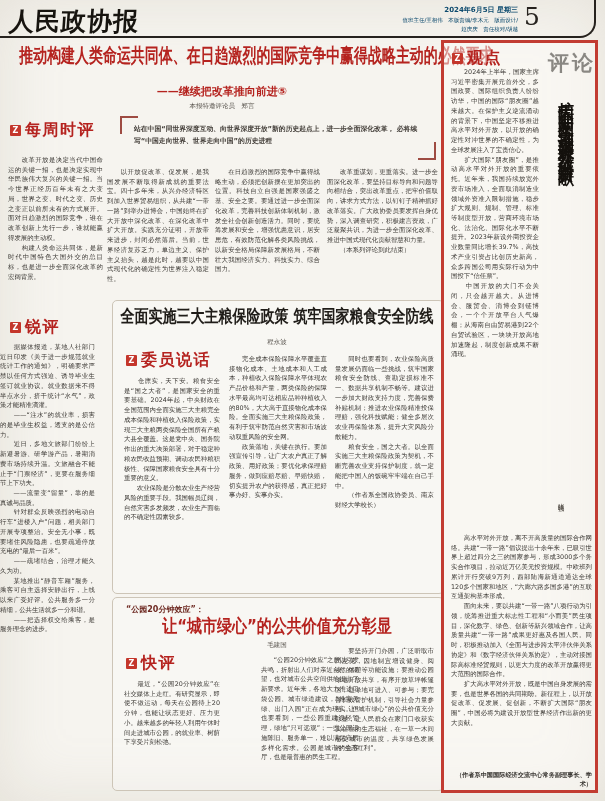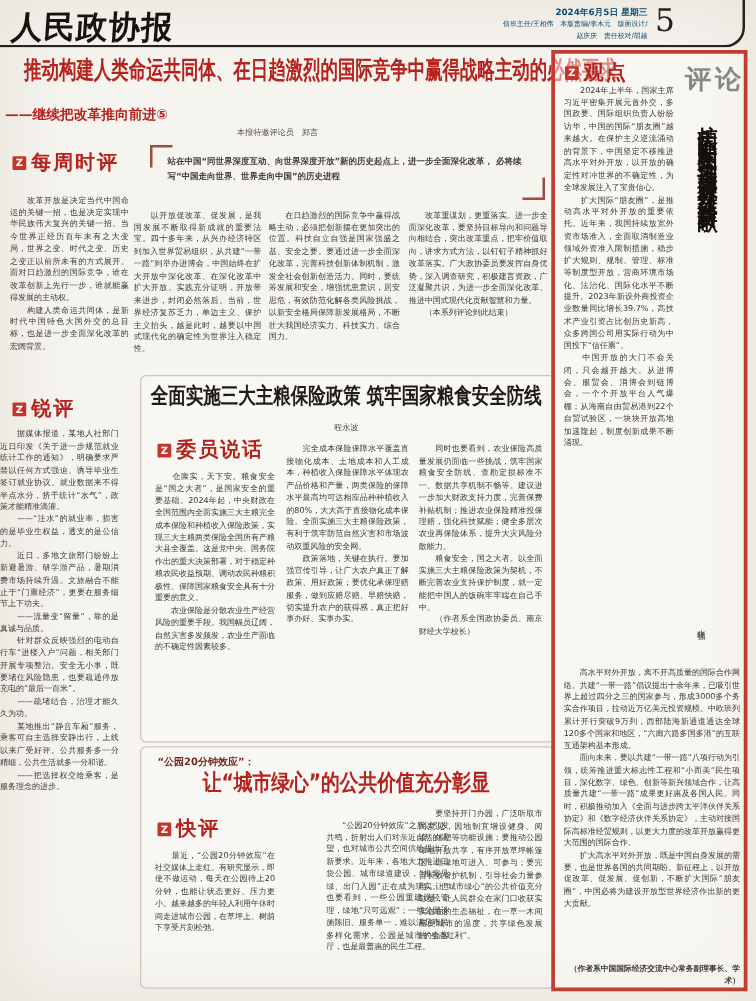--- a/index.html
+++ b/index.html
@@ -27,21 +27,21 @@
            font-weight:bold;display:flex;align-items:center;justify-content:center;
            border-radius:1px;line-height:1;}
   .sec-label .txt{color:#b5231f;font-weight:bold;font-size:16px;letter-spacing:1.5px;}
   .col{position:absolute;font-size:6.4px;line-height:1.52;text-align:justify;
        color:#3b3834;white-space:pre-wrap;overflow:hidden;}
   .byline{position:absolute;text-align:center;font-size:6.5px;color:#55504a;}
   
   .lead-hl{position:absolute;left:4px;top:47px;width:436px;text-align:center;
            color:#b5231f;font-weight:bold;font-size:15px;white-space:nowrap;
            transform:scale(.93,1.3);transform-origin:center;}
-  .lead-sub{position:absolute;left:4px;top:84px;width:436px;
+  .lead-sub{position:absolute;left:4px;top:84px;width:436px;text-align:center;
             color:#b5231f;font-weight:bold;font-size:11px;}
   .lead-by{left:4px;top:102px;width:436px;}
   .pullquote{position:absolute;left:120px;top:116px;width:316px;height:44px;
              padding:8px 14px 0 14px;box-sizing:border-box;text-align:left;
              font-size:6.8px;font-weight:bold;color:#443f3a;line-height:1.7;}
   .pullquote::before{content:"";position:absolute;left:0;top:0;width:16px;height:16px;
              border-left:2px solid #9e4b42;border-top:2px solid #9e4b42;}
   .pullquote::after{content:"";position:absolute;right:0;bottom:0;width:16px;height:16px;
              border-right:2px solid #9e4b42;border-bottom:2px solid #9e4b42;}
   
@@ -122,25 +122,26 @@
 　　农业保险是分散农业生产经营风险的重要手段。我国幅员辽阔，自然灾害多发频发，农业生产面临的不确定性因素较多。</div>
   <div class="col" style="left:229px;top:355px;width:98px;height:228px;">　　完全成本保险保障水平覆盖直接物化成本、土地成本和人工成本，种植收入保险保障水平体现农产品价格和产量，两类保险的保障水平最高均可达相应品种种植收入的80%，大大高于直接物化成本保险。全面实施三大主粮保险政策，有利于筑牢防范自然灾害和市场波动双重风险的安全网。
 　　政策落地，关键在执行。要加强宣传引导，让广大农户真正了解政策、用好政策；要优化承保理赔服务，做到应赔尽赔、早赔快赔，切实提升农户的获得感，真正把好事办好、实事办实。</div>
   <div class="col" style="left:335px;top:355px;width:99px;height:228px;">　　同时也要看到，农业保险高质量发展仍面临一些挑战，筑牢国家粮食安全防线、查勘定损标准不一、数据共享机制不畅等。建议进一步加大财政支持力度，完善保费补贴机制；推进农业保险精准投保理赔，强化科技赋能；健全多层次农业再保险体系，提升大灾风险分散能力。
 　　粮食安全，国之大者。以全面实施三大主粮保险政策为契机，不断完善农业支持保护制度，就一定能把中国人的饭碗牢牢端在自己手中。
 　　（作者系全国政协委员、南京财经大学校长）</div>
 
   <div class="mbox" style="left:112px;top:597px;width:330px;height:192px;"></div>
   <div class="green-kicker">“公园20分钟效应”：</div>
   <div class="green-hl">让“城市绿心”的公共价值充分彰显</div>
+  <div class="byline" style="left:112px;top:641px;width:330px;">毛建国</div>
   <div class="sec-label" style="left:126px;top:653px;">
     <span class="z-badge">Z</span>
     <span class="txt">快评</span>
   </div>
-  <div class="col" style="left:124px;top:680px;width:96px;height:104px;">　　最近，“公园20分钟效应”在社交媒体上走红。有研究显示，即使不做运动，每天在公园待上20分钟，也能让状态更好、压力更小。越来越多的年轻人利用午休时间走进城市公园，在草坪上、树荫下享受片刻松弛。</div>
+  <div class="col" style="left:124px;top:680px;width:96px;height:104px;">　　最近，“公园20分钟效应”在社交媒体上走红。有研究显示，即使不做运动，每天在公园待上20分钟，也能让状态更好、压力更小。越来越多的年轻人利用午休时间走进城市公园，的就业率、树荫下享受片刻松弛。</div>
   <div class="col" style="left:229px;top:656px;width:98px;height:126px;margin-left:32px;">　　“公园20分钟效应”之所以引发共鸣，折射出人们对亲近自然的渴望，也对城市公共空间供给提出了新要求。近年来，各地大力推进口袋公园、城市绿道建设，“推窗见绿、出门入园”正在成为现实。但也要看到，一些公园重建设轻管理，绿地“只可远观”；一些公园设施陈旧、服务单一，难以满足市民多样化需求。公园是城市的会客厅，也是最普惠的民生工程。</div>
   <div class="col" style="left:335px;top:647px;width:99px;height:126px;">　　要坚持开门办园，广泛听取市民意见，因地制宜增设健身、阅读、休憩等功能设施；要推动公园绿地开放共享，有序开放草坪帐篷区，让绿地可进入、可参与；要完善长效管护机制，引导社会力量参与，让“城市绿心”的公共价值充分彰显，让人民群众在家门口收获实实在在的生态福祉，在一草一木间感受城市的温度，共享绿色发展的“生态红利”。</div>
 
   <div class="redbox"></div>
   <div class="sec-label" style="left:452px;top:48px;">
     <span class="z-badge">Z</span>
     <span class="txt">观点</span>
   </div>
   <div class="col" style="left:451px;top:68px;width:88px;height:460px;">　　2024年上半年，国家主席习近平密集开展元首外交，多国政要、国际组织负责人纷纷访华，中国的国际“朋友圈”越来越大。在保护主义逆流涌动的背景下，中国坚定不移推进高水平对外开放，以开放的确定性对冲世界的不确定性，为全球发展注入了宝贵信心。
 　　扩大国际“朋友圈”，是推动高水平对外开放的重要依托。近年来，我国持续放宽外资市场准入，全面取消制造业领域外资准入限制措施，稳步扩大规则、规制、管理、标准等制度型开放，营商环境市场化、法治化、国际化水平不断提升。2023年新设外商投资企业数量同比增长39.7%，高技术产业引资占比创历史新高，众多跨国公司用实际行动为中国投下“信任票”。

